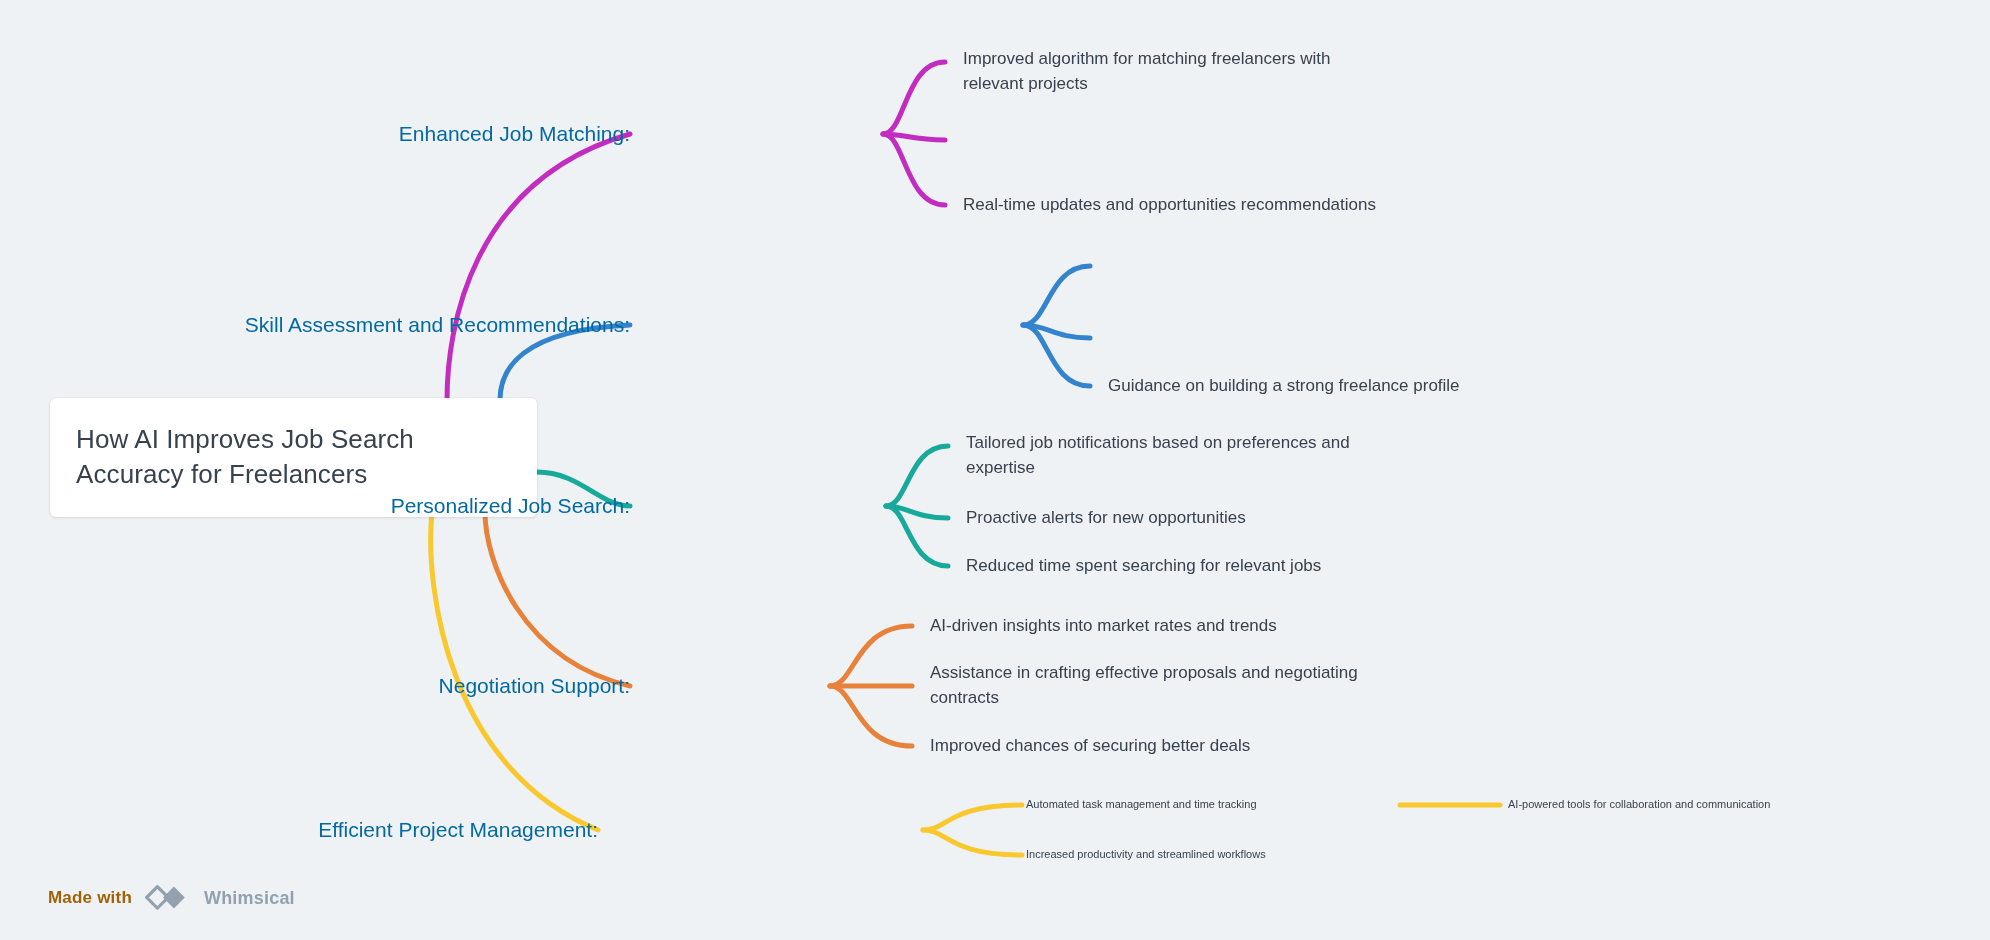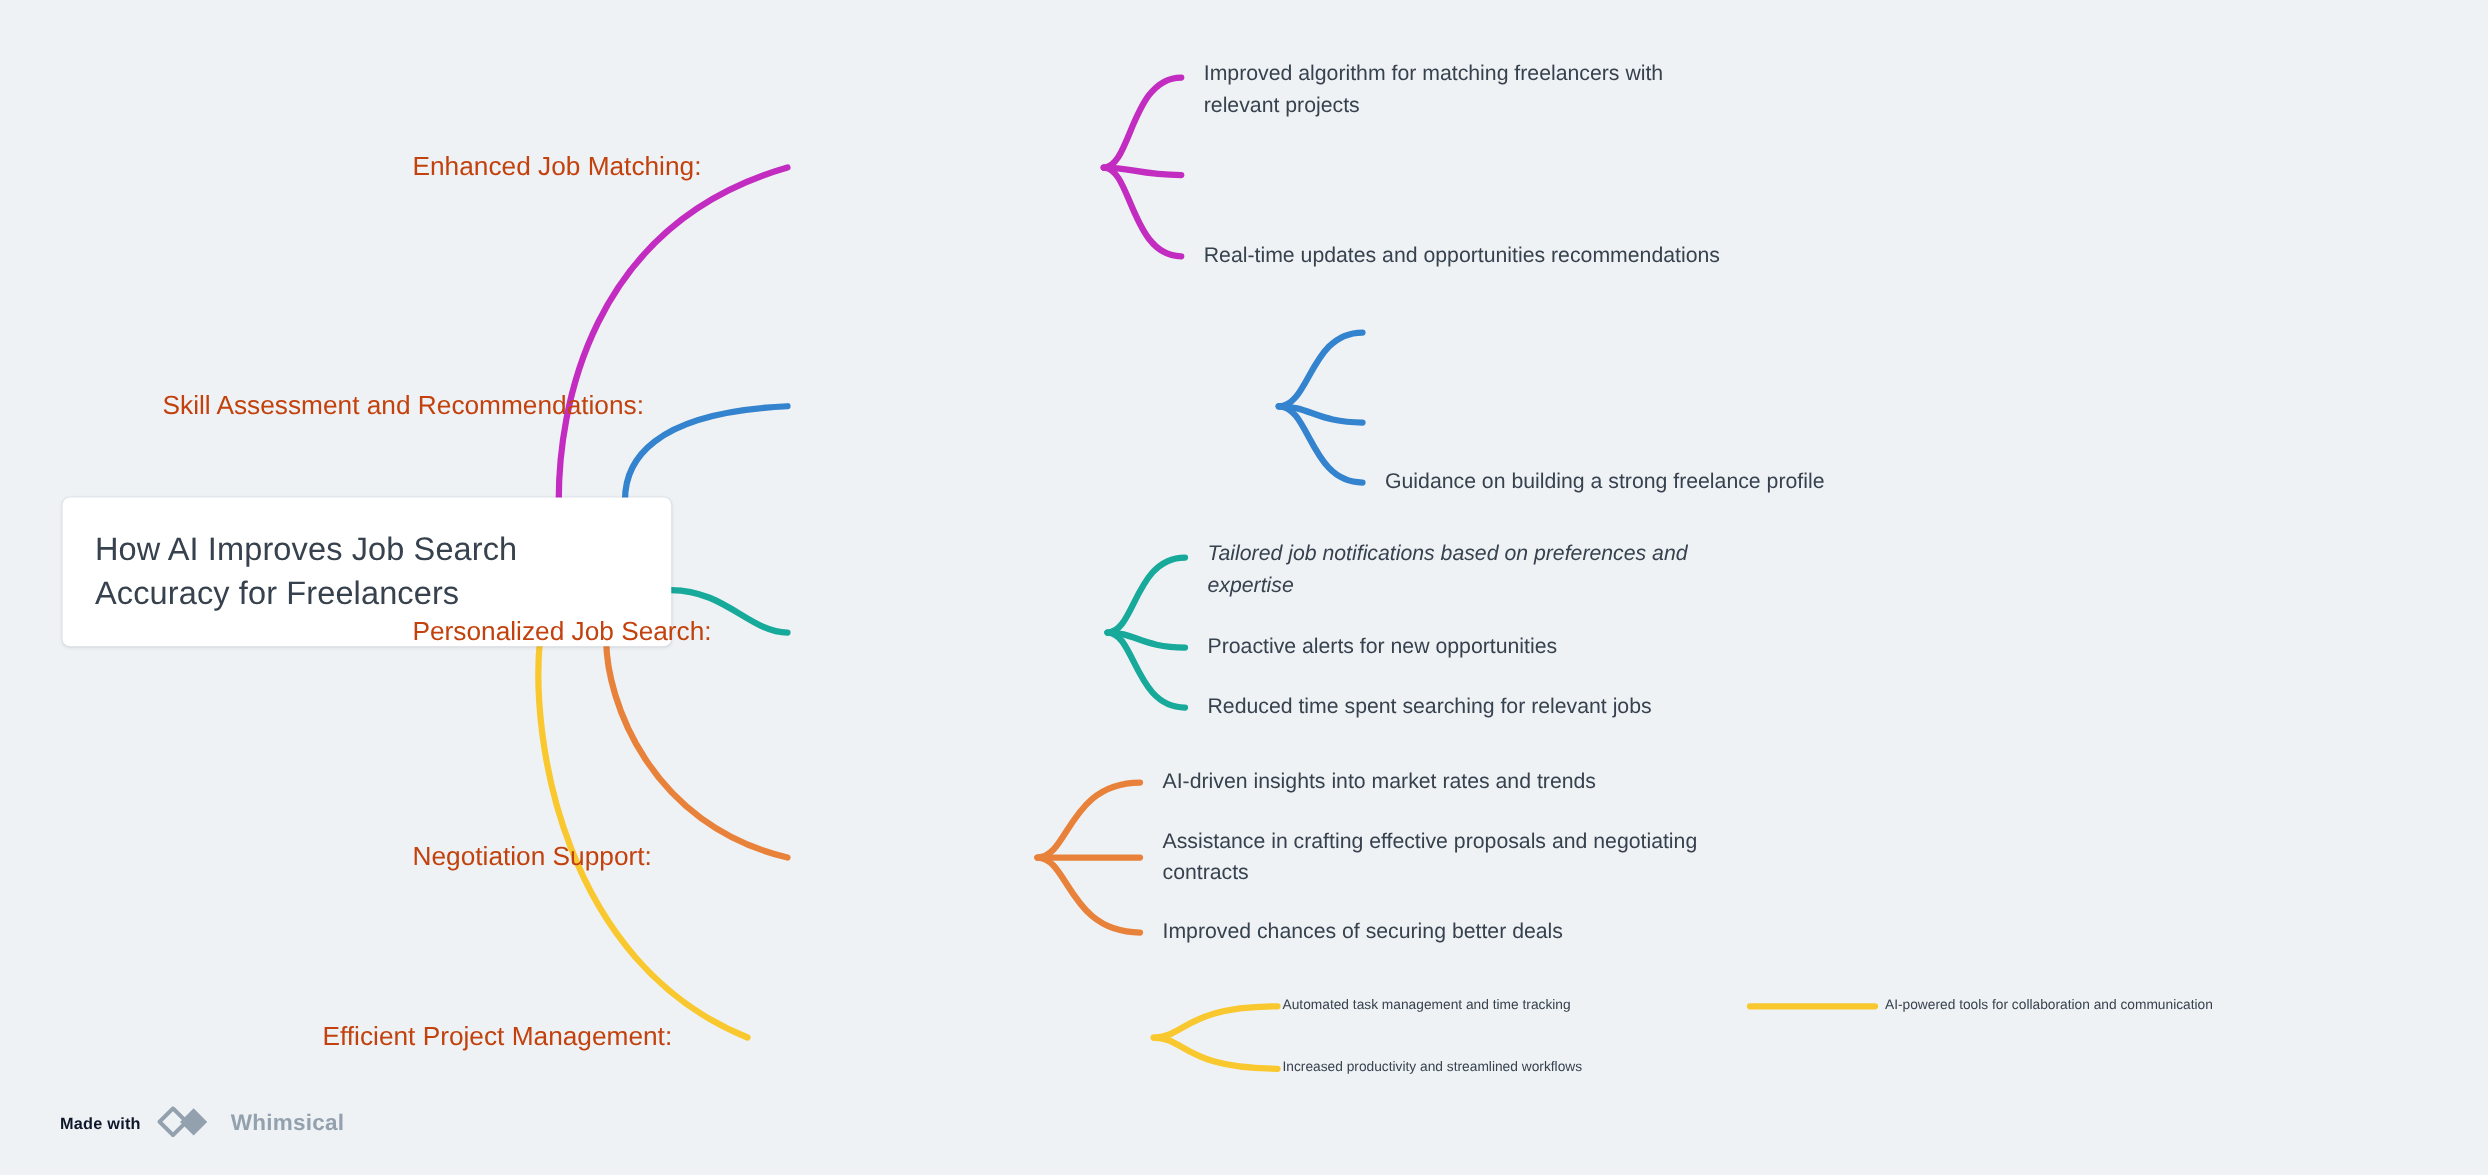--- a/index.html
+++ b/index.html
@@ -53,23 +53,23 @@
     line-height: 1.33;
     color: #37424e;
     font-weight: 400;
     letter-spacing: 0.1px;
   }
 
   
   .branch-label {
     font-size: 21px;
     line-height: 1.3;
-    color: #c2410c;
+    color: #0369a1;
     white-space: nowrap;
-    text-align: left;
+    text-align: right;
     transform: translateY(-50%);
   }
 
   
   .leaf-label {
     font-size: 17px;
     line-height: 1.45;
     color: #37424e;
     transform: translateY(-50%);
   }
@@ -87,23 +87,23 @@
   .footer {
     position: absolute;
     left: 48px;
     top: 885px;
     display: flex;
     align-items: center;
     gap: 9px;
     user-select: none;
   }
   .footer .made-with {
-    font-size: 13px;
+    font-size: 17px;
     font-weight: bold;
-    color: #0f172a;
+    color: #a16207;
     letter-spacing: 0.2px;
   }
   .footer .brand-name {
     font-size: 18px;
     font-weight: bold;
     color: #93a1ae;
     letter-spacing: 0.2px;
   }
   .footer .logo-mark {
     display: block;
@@ -160,21 +160,21 @@
   <div class="node branch-label" style="left:130px; top:325px; width:500px;">
     <span>Skill Assessment and Recommendations:</span>
   </div>
   <div class="node leaf-label" style="left:1108px; top:386px; width:420px;">
     <span>Guidance on building a strong freelance profile</span>
   </div>
 
   <div class="node branch-label" style="left:330px; top:506px; width:300px;">
     <span>Personalized Job Search:</span>
   </div>
-  <div class="node leaf-label" style="left:966px; top:456px; width:420px;font-style:italic;">
+  <div class="node leaf-label" style="left:966px; top:456px; width:420px;">
     <span>Tailored job notifications based on preferences and expertise</span>
   </div>
   <div class="node leaf-label" style="left:966px; top:518px; width:420px;">
     <span>Proactive alerts for new opportunities</span>
   </div>
   <div class="node leaf-label" style="left:966px; top:566px; width:420px;">
     <span>Reduced time spent searching for relevant jobs</span>
   </div>
 
   <div class="node branch-label" style="left:330px; top:686px; width:300px;">

